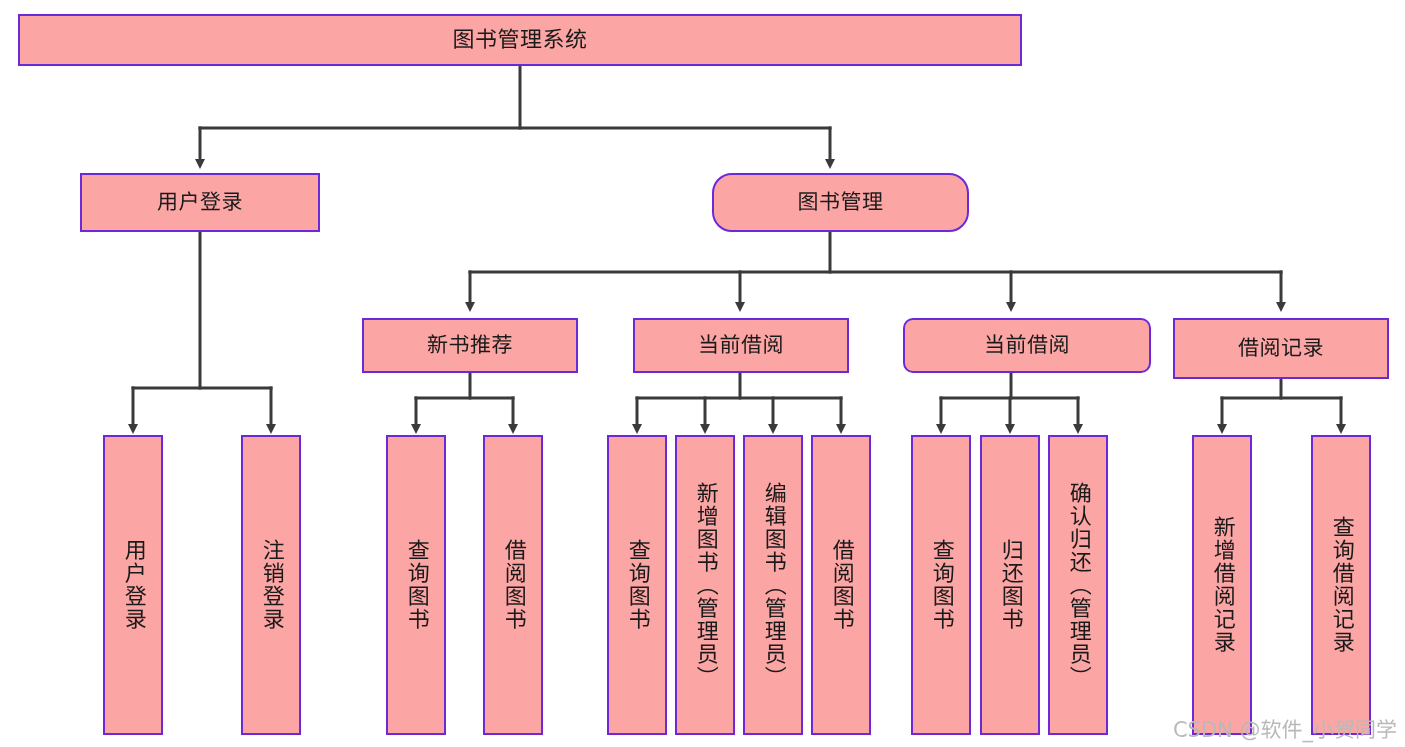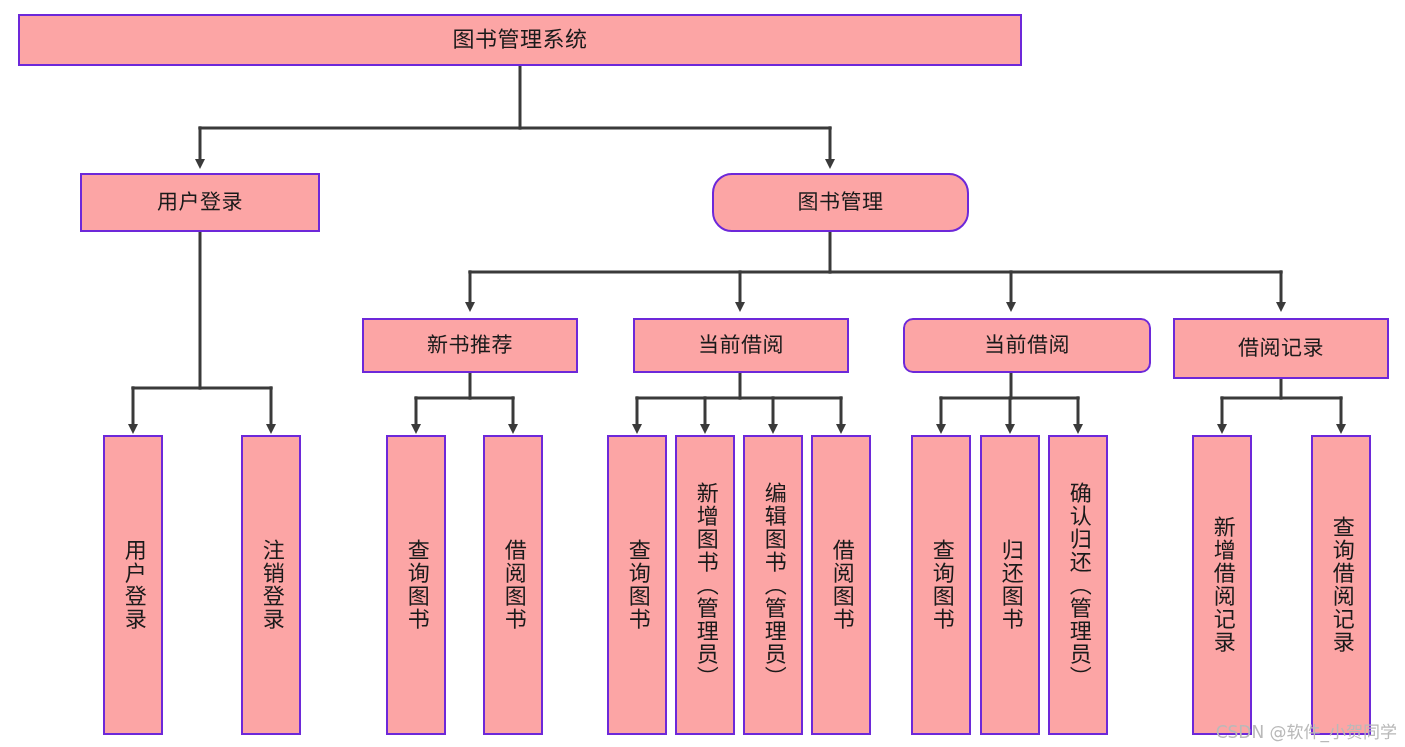--- a/index.html
+++ b/index.html
@@ -62,21 +62,21 @@
     font-size: 22px;
     line-height: 1.06;
     letter-spacing: 1px;
     white-space: nowrap;
     max-height: 268px;
   }
   .watermark {
     position: absolute;
     right: 8px;
     bottom: 4px;
-    font-size: 17px;
+    font-size: 21px;
     color: #b9b9b9;
     font-family: "DejaVu Sans", "Liberation Sans", sans-serif;
     white-space: nowrap;
     z-index: 5;
     pointer-events: none;
   }
 </style>
 </head>
 <body>
 

